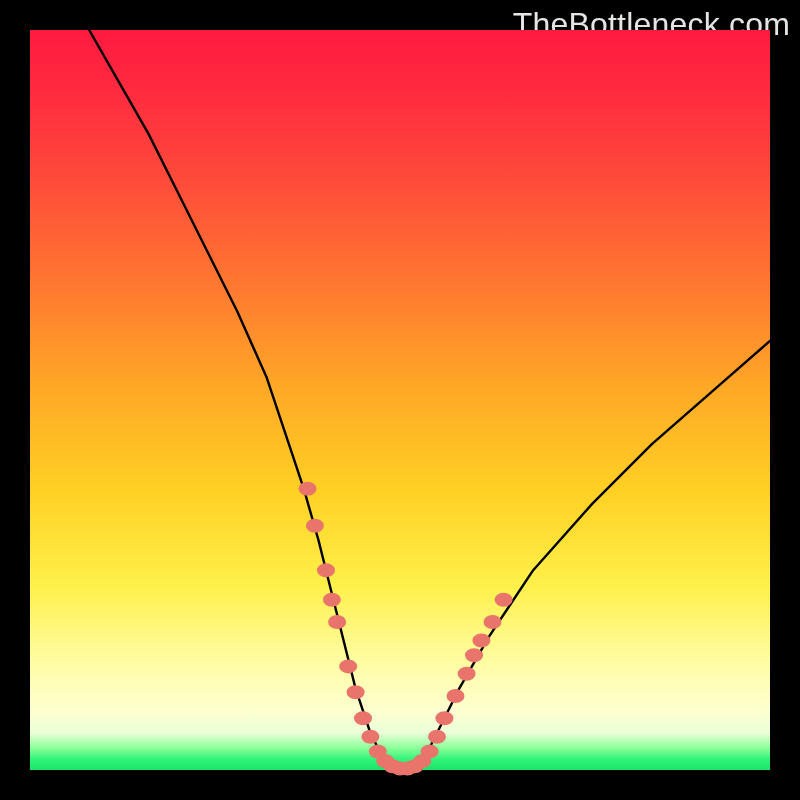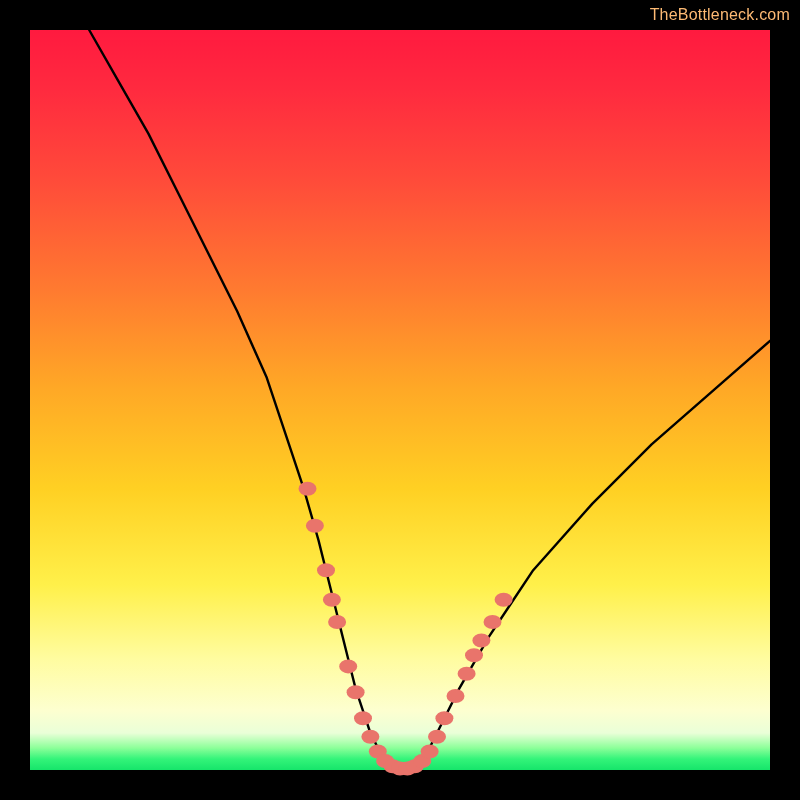--- a/index.html
+++ b/index.html
@@ -39,22 +39,22 @@
       #eaffd8 95%,
       #8dff9a 97%,
       #34f47a 98.5%,
       #16e56a 100%
     );
   }
   .watermark {
     position: absolute;
     top: 6px;
     right: 10px;
-    color: #fdba74;
-    font-size: 16px;
+    color: #e5e5e5;
+    font-size: 32px;
     letter-spacing: 0.2px;
     user-select: none;
   }
   svg.curve {
     position: absolute;
     left: 0;
     top: 0;
     width: 740px;
     height: 740px;
     overflow: visible;

